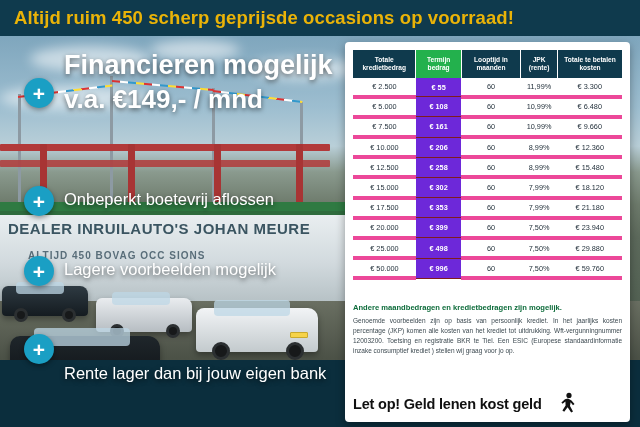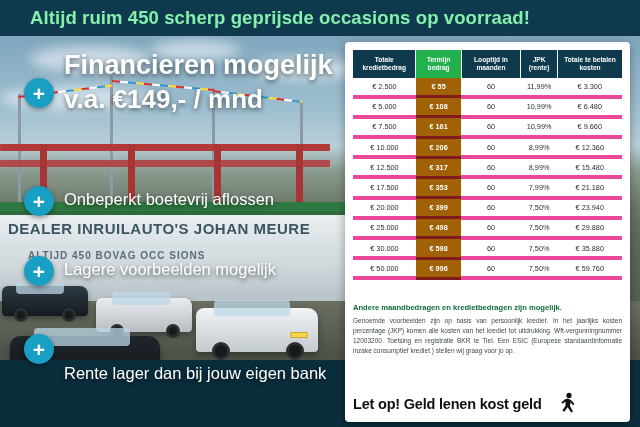--- a/index.html
+++ b/index.html
@@ -84,24 +84,23 @@
     border-radius: 1px; border: 1px solid #c9a92d;
   }
 
   
   .topbar {
     position: absolute; left: 0; top: 0; width: 640px; height: 36px;
     background: #0f3a4d;
     display: flex; align-items: center;
   }
   .topbar-text {
-    color: #86efac; font-size: 18.5px; font-weight: bold;
+    color: #eab308; font-size: 18.5px; font-weight: bold;
     padding-left: 14px; letter-spacing: 0.1px;
     white-space: nowrap;
-    margin-left: 16px;
   }
 
   
   .headline {
     position: absolute; left: 64px; top: 50px; width: 300px;
     color: #ffffff; font-size: 27px; font-weight: bold; line-height: 1.12;
     text-shadow: 0 2px 5px rgba(0,0,0,0.55);
   }
   .headline2 {
     position: absolute; left: 64px; top: 84px; width: 300px;
@@ -137,22 +136,22 @@
     background: #0f3a4d; color: #fff; font-size: 6.6px; font-weight: bold;
     padding: 6px 2px; line-height: 1.25; text-align: center; vertical-align: middle;
     border-right: 1px solid #ffffff;
   }
   table.rate th:last-child { border-right: none; }
   table.rate td {
     text-align: center; padding: 3.6px 2px; border-bottom: 4px solid #ec4899;
     font-size: 7.3px;
   }
   table.rate td.hl {
-    background: #a16207; color: #ffffff; font-weight: bold;
-    border-bottom: 3px solid #7f1d1d;
+    background: #6d28d9; color: #ffffff; font-weight: bold;
+    border-bottom: 1px solid #7f1d1d;
   }
   table.rate th.hl { background: #23b14d; }
   .card-note-title {
     margin-top: 23px; color: #0f6d3c; font-size: 7.6px; font-weight: bold;
   }
   .card-note {
     margin-top: 4px; color: #3c4950; font-size: 6.5px; line-height: 1.5;
     text-align: justify;
   }
   .warn {
@@ -271,52 +270,52 @@
         </tr>
         <tr>
           <td>€ 10.000</td>
           <td class="hl">€ 206</td>
           <td>60</td>
           <td>8,99%</td>
           <td>€ 12.360</td>
         </tr>
         <tr>
           <td>€ 12.500</td>
-          <td class="hl">€ 317</td>
+          <td class="hl">€ 258</td>
           <td>60</td>
           <td>8,99%</td>
           <td>€ 15.480</td>
         </tr>
         <tr>
+          <td>€ 15.000</td>
+          <td class="hl">€ 302</td>
+          <td>60</td>
+          <td>7,99%</td>
+          <td>€ 18.120</td>
+        </tr>
+        <tr>
           <td>€ 17.500</td>
           <td class="hl">€ 353</td>
           <td>60</td>
           <td>7,99%</td>
           <td>€ 21.180</td>
         </tr>
         <tr>
           <td>€ 20.000</td>
           <td class="hl">€ 399</td>
           <td>60</td>
           <td>7,50%</td>
           <td>€ 23.940</td>
         </tr>
         <tr>
           <td>€ 25.000</td>
           <td class="hl">€ 498</td>
           <td>60</td>
           <td>7,50%</td>
           <td>€ 29.880</td>
-        </tr>
-        <tr>
-          <td>€ 30.000</td>
-          <td class="hl">€ 598</td>
-          <td>60</td>
-          <td>7,50%</td>
-          <td>€ 35.880</td>
         </tr>
         <tr>
           <td>€ 50.000</td>
           <td class="hl">€ 996</td>
           <td>60</td>
           <td>7,50%</td>
           <td>€ 59.760</td>
         </tr>
       </tbody>
     </table>

